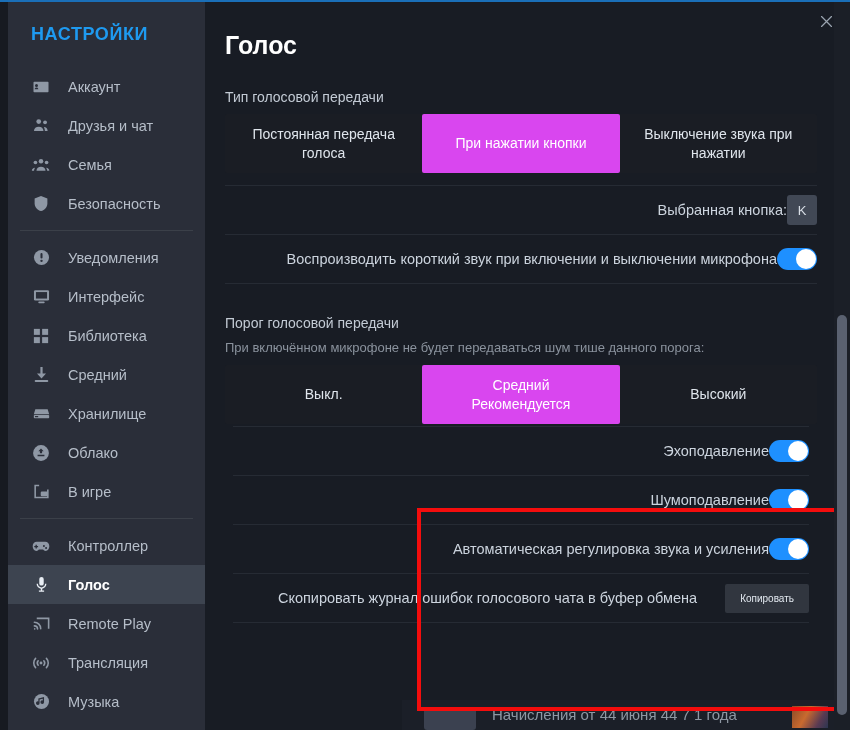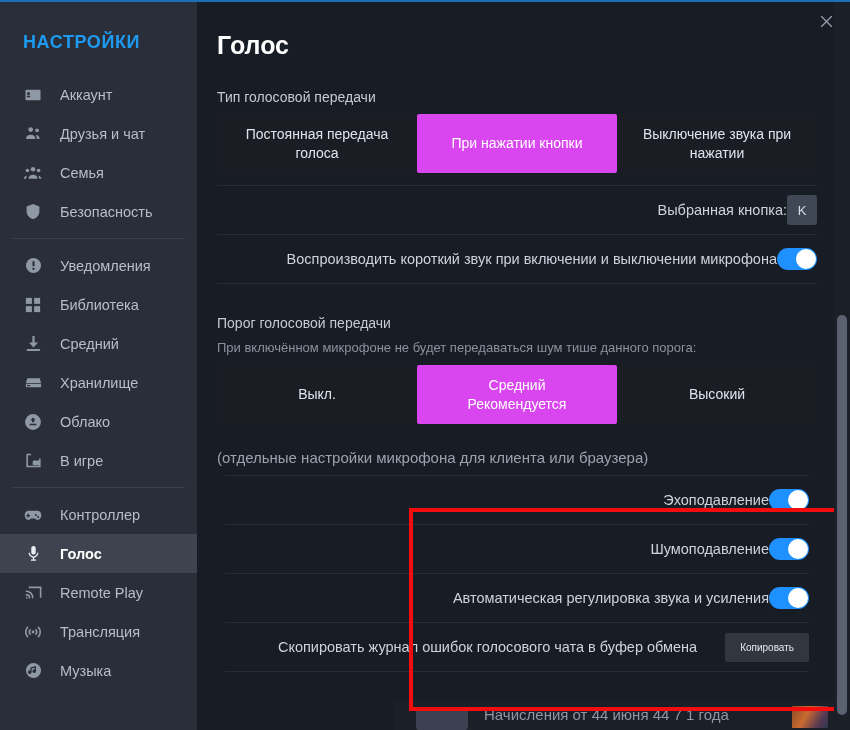--- a/index.html
+++ b/index.html
@@ -29,24 +29,25 @@
     height: 2px;
     background: #1a6fb8;
     z-index: 30;
   }
 
   
   .sidebar {
     width: 197px;
     flex: 0 0 197px;
     background: #2a2e39;
-    padding-top: 32px;
+    padding-top: 24px;
     box-sizing: border-box;
     position: relative;
     overflow: hidden;
+    margin-left: 8px;
   }
   .sidebar-title {
     color: #1e9af0;
     font-size: 18px;
     font-weight: bold;
     letter-spacing: 0.6px;
     padding: 0 0 0 23px;
     margin-bottom: 22px;
   }
   .nav-item {
@@ -360,20 +361,30 @@
       <span class="ic">
           <svg width="19" height="19" viewBox="0 0 24 24" fill="currentColor">
             <circle cx="12" cy="12" r="9.5"></circle>
             <rect x="10.7" y="6.4" width="2.6" height="7" rx="1.3" fill="#2a2e39"></rect>
             <circle cx="12" cy="16.2" r="1.5" fill="#2a2e39"></circle>
           </svg>
         </span>
       <span class="nav-label">Уведомления</span>
     </div>
 
+    <div class="nav-item">
+      <span class="ic">
+          <svg width="19" height="19" viewBox="0 0 24 24" fill="currentColor">
+            <rect x="2.5" y="4" width="19" height="13" rx="1.6"></rect>
+            <rect x="5" y="6.4" width="14" height="8.2" fill="#2a2e39"></rect>
+            <rect x="8" y="18.4" width="8" height="2.1" rx="1"></rect>
+          </svg>
+        </span>
+      <span class="nav-label">Интерфейс</span>
+    </div>
 
     <div class="nav-item">
       <span class="ic">
           <svg width="18" height="18" viewBox="0 0 24 24" fill="currentColor">
             <rect x="2.5" y="2.5" width="8" height="8"></rect>
             <rect x="13.5" y="2.5" width="8" height="8"></rect>
             <rect x="2.5" y="13.5" width="8" height="8"></rect>
             <rect x="13.5" y="13.5" width="8" height="8"></rect>
           </svg>
         </span>
@@ -517,21 +528,20 @@
           <div>
             <div>Средний</div>
             <div>Рекомендуется</div>
           </div>
         </div>
         <div class="seg">
           <span>Высокий</span>
         </div>
       </div>
 
-      <div class="note-line">(отдельные настройки микрофона для клиента или браузера)</div>
 
       <div class="mic-group">
         <div class="row first">
           <span class="row-label">Эхоподавление</span>
           <span class="toggle">
               <span class="knob"></span>
             </span>
         </div>
         <div class="row">
           <span class="row-label">Шумоподавление</span>

